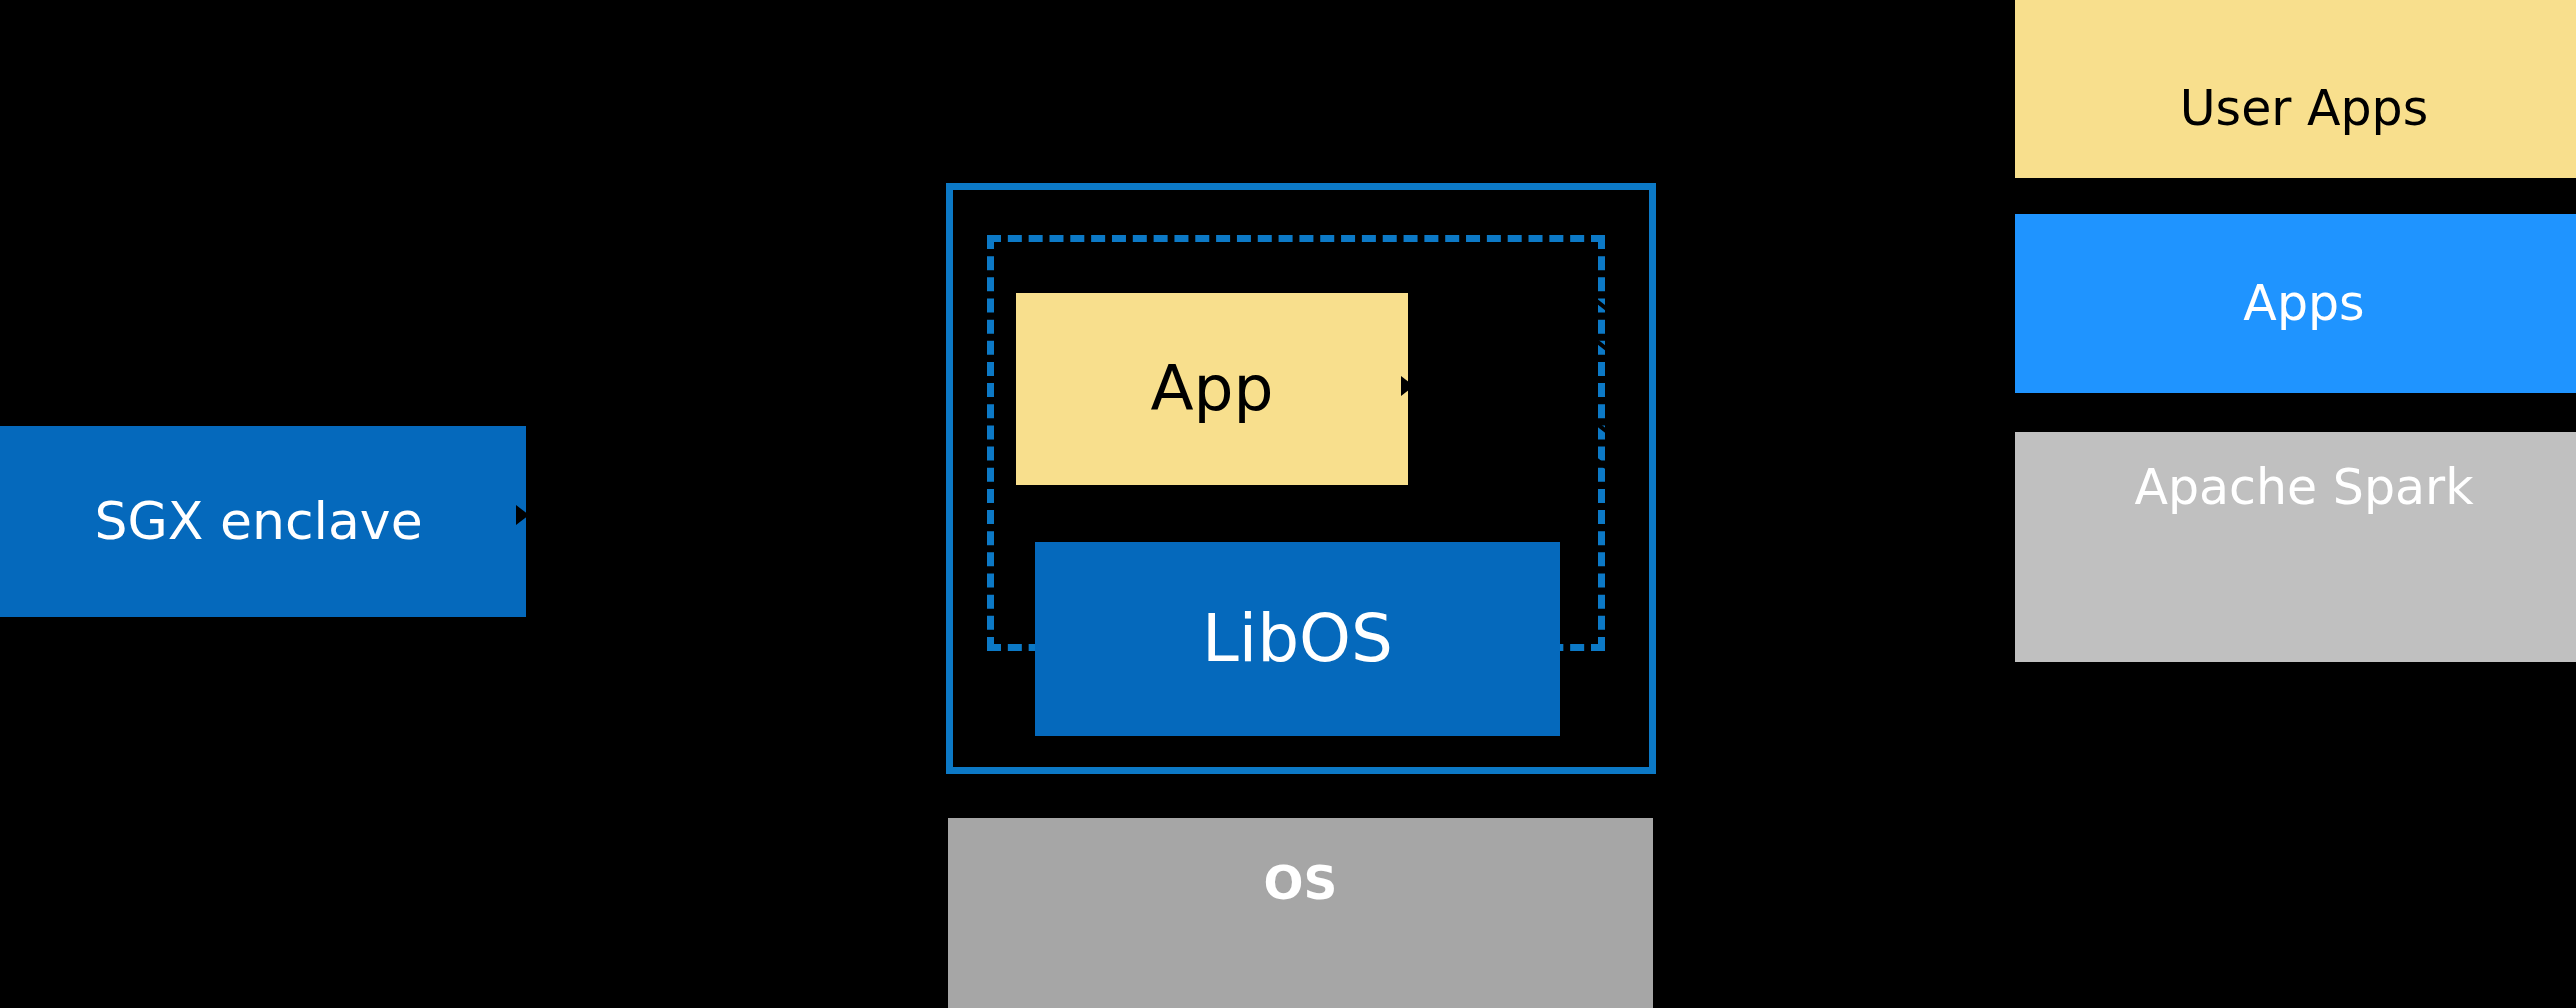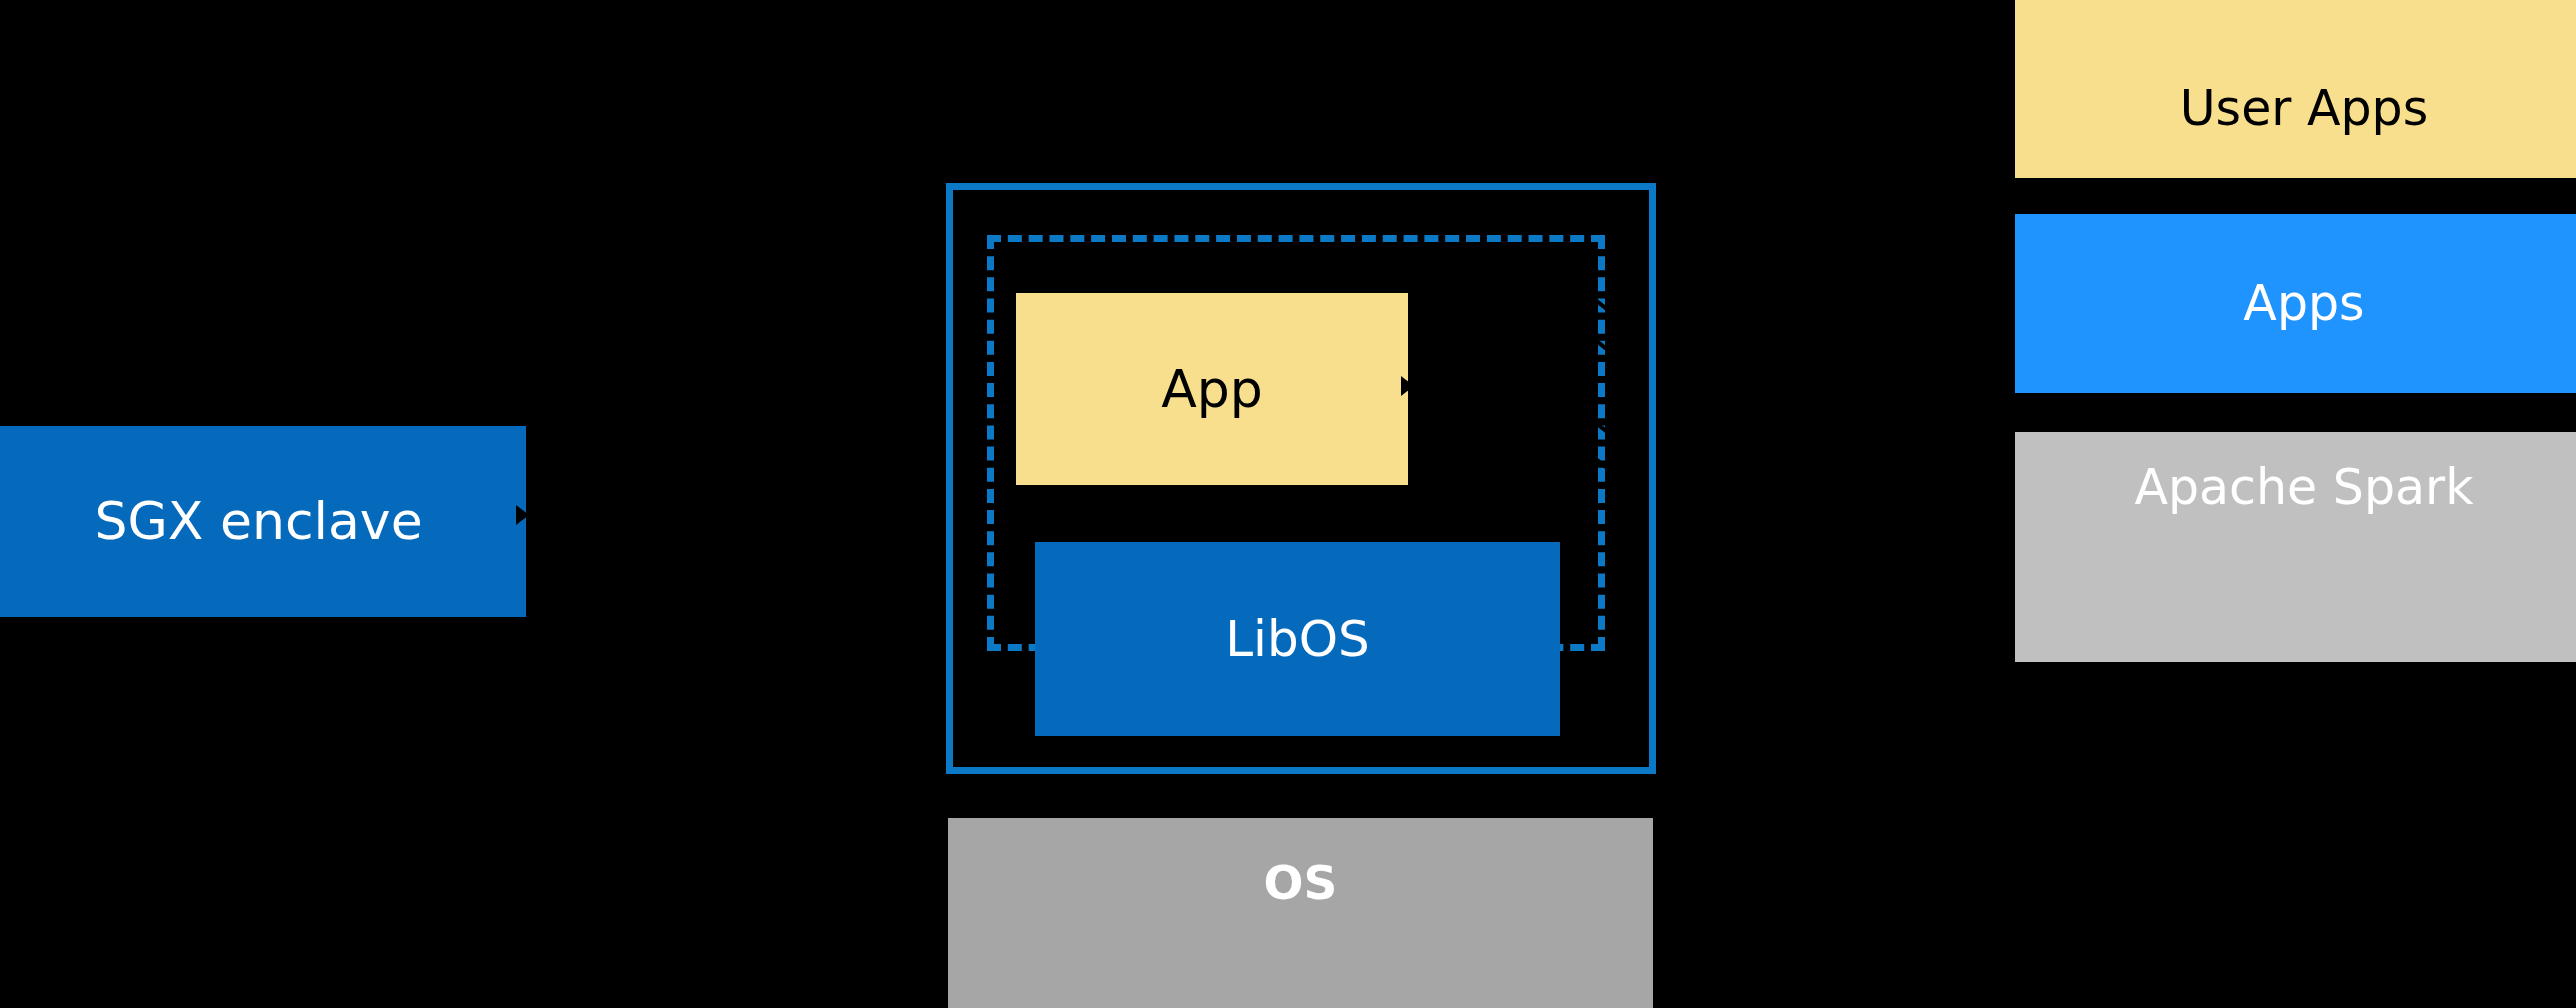--- a/index.html
+++ b/index.html
@@ -70,40 +70,40 @@
     box-sizing: border-box;
     background: transparent;
   }
   #app-box {
     left: 1016px;
     top: 293px;
     width: 392px;
     height: 192px;
     background: #F8DF8D;
     color: #000000;
-    font-size: 52px;
+    font-size: 63px;
   }
   #app-arrow {
     position: absolute;
     left: 1401px;
     top: 376px;
     width: 0;
     height: 0;
     border-top: 10px solid transparent;
     border-bottom: 10px solid transparent;
     border-left: 13.4px solid #000000;
   }
   #libos-box {
     left: 1035px;
     top: 542px;
     width: 525px;
     height: 194px;
     background: #0569BC;
     color: #FFFFFF;
-    font-size: 50px;
+    font-size: 66px;
   }
   #os-box {
     left: 948px;
     top: 818px;
     width: 705px;
     height: 218px;
     background: #A6A6A6;
     color: #FFFFFF;
     font-size: 47px;
     font-weight: bold;

